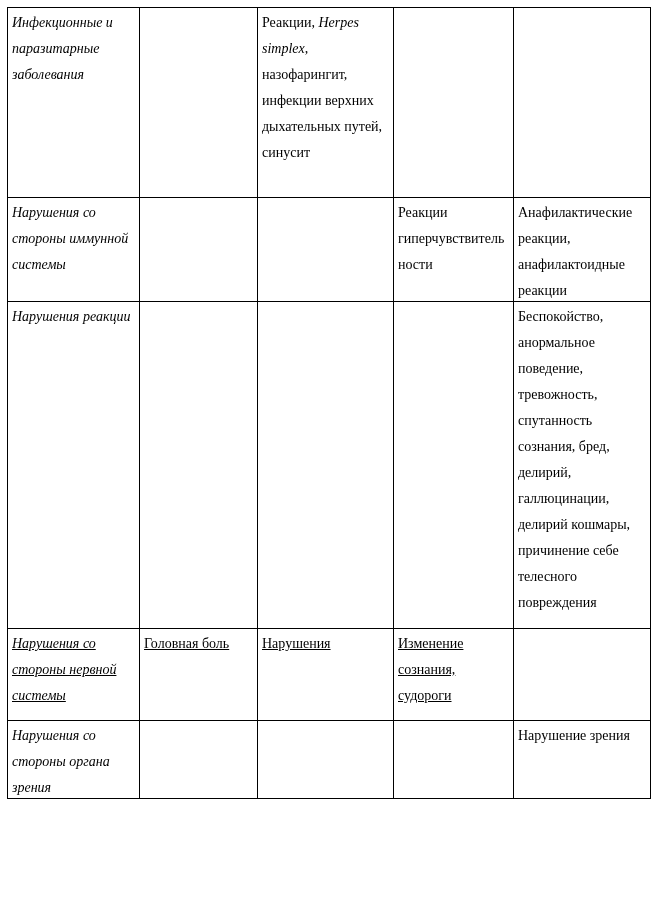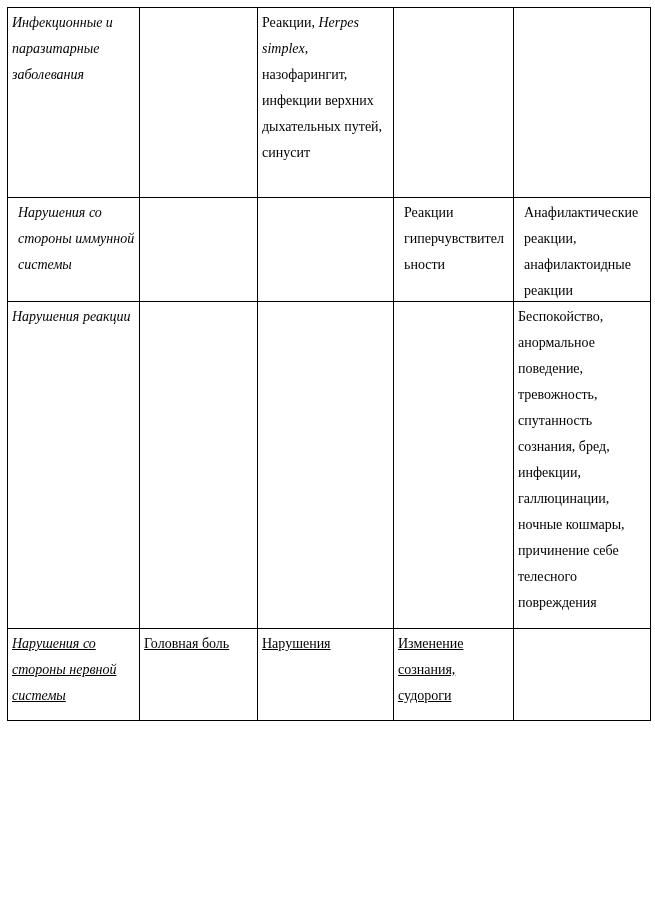--- a/index.html
+++ b/index.html
@@ -33,21 +33,21 @@
     overflow: hidden;
   }
   .cw {
     overflow: hidden;
     overflow-wrap: break-word;
     word-wrap: break-word;
   }
   
   tr.r1 .cw { height: 185px; }
   tr.r2 .cw { height: 97px; }
-  tr.r3 .cw { height: 99px; margin-left: 6px; }
+  tr.r3 .cw { height: 99px; }
   tr.r4 .cw { height: 322px; }
   tr.r5 .cw { height: 87px; text-decoration: underline; }
   tr.r6 .cw { height: 73px; }
   
   td.col1 .cw { font-style: italic; }
   .run-italic { font-style: italic; }
 </style>
 </head>
 <body>
 
@@ -102,35 +102,52 @@
           <td class="col2">
             <div class="cw"></div>
           </td>
           <td class="col3">
             <div class="cw"></div>
           </td>
           <td class="col4">
             <div class="cw"></div>
           </td>
           <td class="col5">
-            <div class="cw"><span>Беспокойство, анормальное поведение, тревожность, спутанность сознания, бред, инфекции, галлюцинации, ночные кошмары, причинение себе телесного повреждения</span></div>
+            <div class="cw"><span>Беспокойство, анормальное поведение, тревожность, спутанность сознания, бред, делирий, галлюцинации, делирий кошмары, причинение себе телесного повреждения</span></div>
           </td>
         </tr>
         <tr class="r5">
           <td class="col1">
             <div class="cw"><span class="run-italic">Нарушения со стороны нервной системы</span></div>
           </td>
           <td class="col2">
             <div class="cw"><span>Головная боль</span></div>
           </td>
           <td class="col3">
             <div class="cw"><span>Нарушения</span></div>
           </td>
           <td class="col4">
             <div class="cw"><span>Изменение сознания, судороги</span></div>
           </td>
           <td class="col5">
             <div class="cw"></div>
           </td>
         </tr>
+        <tr class="r6">
+          <td class="col1">
+            <div class="cw"><span class="run-italic">Нарушения со стороны органа зрения</span></div>
+          </td>
+          <td class="col2">
+            <div class="cw"></div>
+          </td>
+          <td class="col3">
+            <div class="cw"></div>
+          </td>
+          <td class="col4">
+            <div class="cw"></div>
+          </td>
+          <td class="col5">
+            <div class="cw"><span>Нарушение зрения</span></div>
+          </td>
+        </tr>
       </tbody>
   </table>
 </div>
 
 </body></html>

